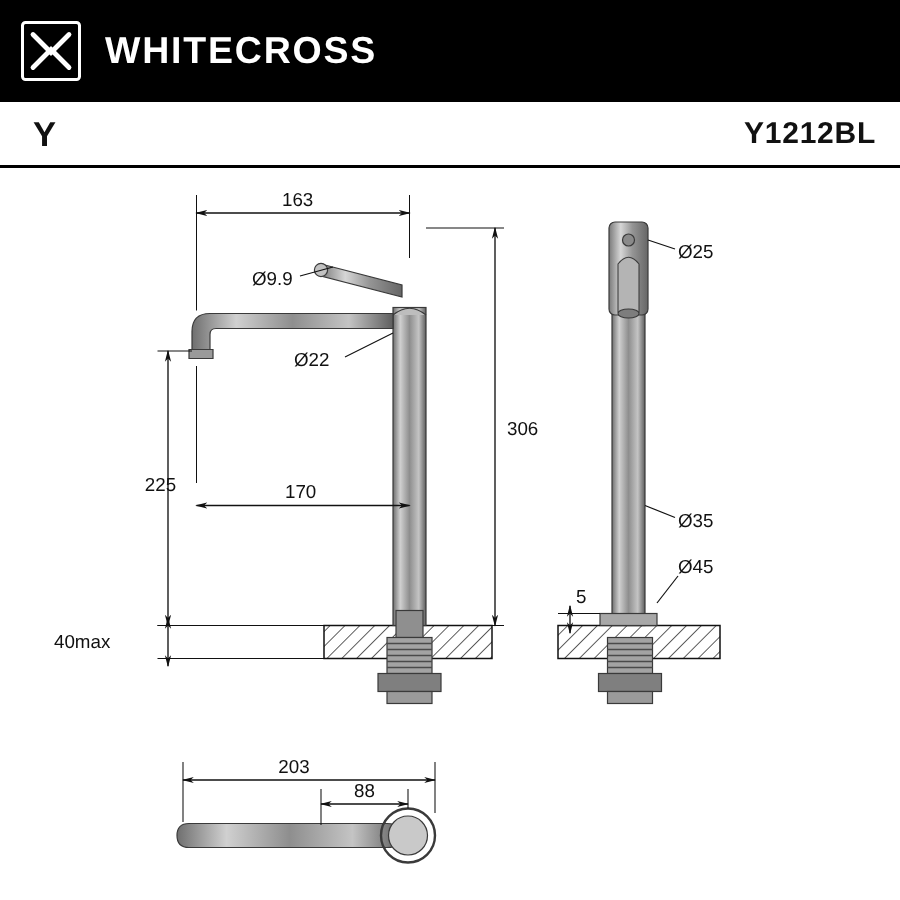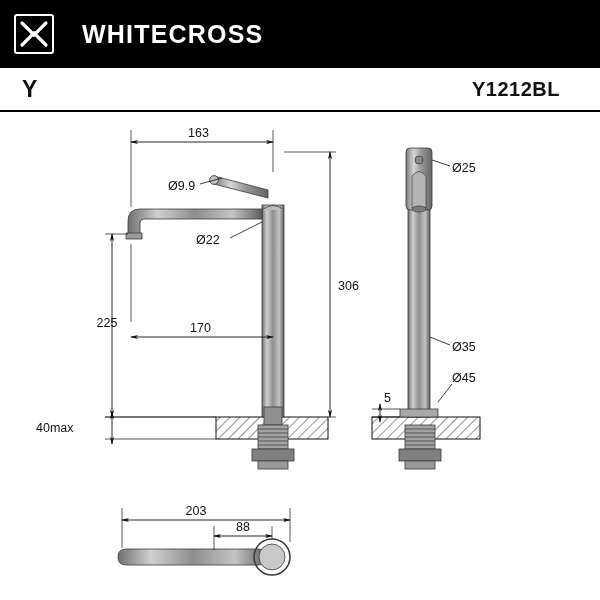--- a/index.html
+++ b/index.html
@@ -30,41 +30,41 @@
   .brand-logo {
     margin-left: 14px;
     width: 40px; height: 40px;
     flex: 0 0 auto;
   }
   .brand-name {
     color: #ffffff;
     font-size: 25px;
     font-weight: bold;
     letter-spacing: 1.2px;
-    margin-left: 28px;
+    margin-left: 16px;
     white-space: nowrap;
   }
 
   .title-row {
     position: absolute;
     left: 0; top: 68px;
     width: 600px; height: 44px;
     border-bottom: 2px solid #000000;
     box-sizing: border-box;
   }
   .series-label {
     position: absolute;
     left: 22px; top: 8px;
     font-size: 23px;
     font-weight: bold;
     color: #111111;
   }
   .model-code {
     position: absolute;
-    right: 40px; top: 10px;
+    right: 16px; top: 10px;
     font-size: 20px;
     font-weight: bold;
     color: #111111;
     letter-spacing: 0.5px;
   }
 
   
   #drawing {
     position: absolute;
     left: 0; top: 112px;

